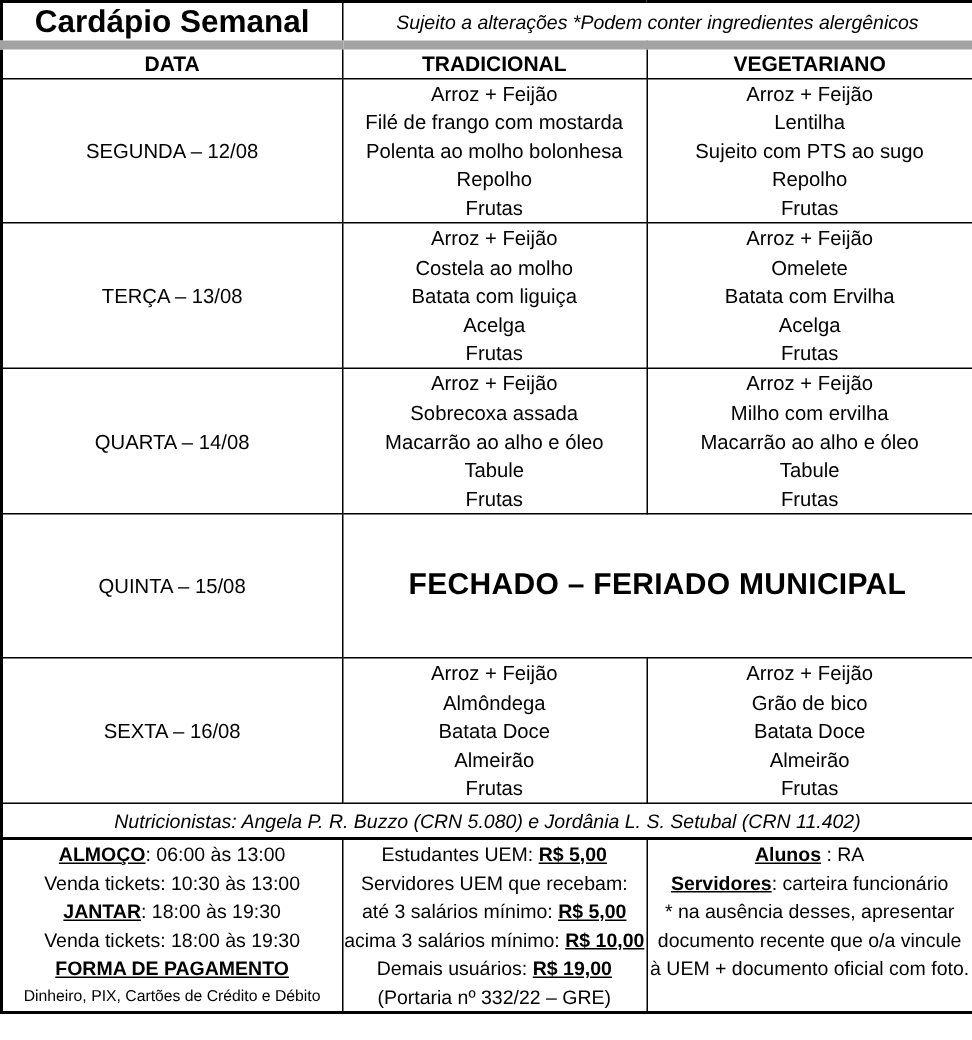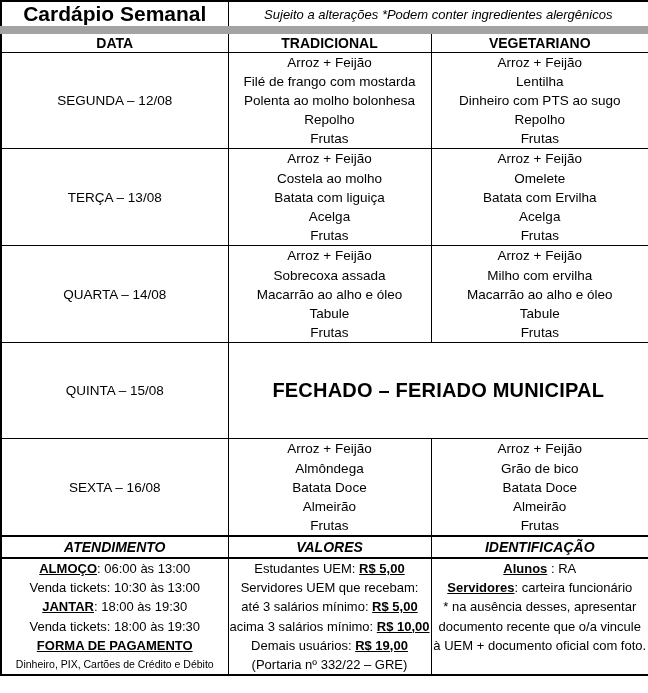--- a/index.html
+++ b/index.html
@@ -24,21 +24,21 @@
     font-size: 13.5px;
     overflow: hidden;
   }
   tr.r-title   { height: 29px; }
   tr.r-colhead { height: 22px; margin-top: 21px; }
   tr.r-day     { height: 96px; }
   tr.r-nutri   { height: 23px; }
   tr.r-sections{ height: 22px; }
   tr.r-info    { height: 115px; }
 
-  tr.r-title td { border-bottom: 8px solid #a3a3a3; }
+  tr.r-title td { border-bottom: 6px solid #a3a3a3; }
   tr.r-nutri td { border-bottom: 2px solid #000; }
   tr.r-sections td { border-top: 2px solid #000; border-bottom: 2px solid #000; }
 
   .title-cell {
     font-size: 21px;
     font-weight: bold;
   }
   .note-cell {
     font-style: italic;
     font-size: 13px;
@@ -97,21 +97,21 @@
     <td class="menu-cell">
       <div class="line">Arroz + Feijão</div>
       <div class="line">Filé de frango com mostarda</div>
       <div class="line">Polenta ao molho bolonhesa</div>
       <div class="line">Repolho</div>
       <div class="line">Frutas</div>
     </td>
     <td class="menu-cell">
       <div class="line">Arroz + Feijão</div>
       <div class="line">Lentilha</div>
-      <div class="line">Dinheiro com PTS ao sugo</div>
+      <div class="line">Sujeito com PTS ao sugo</div>
       <div class="line">Repolho</div>
       <div class="line">Frutas</div>
     </td>
   </tr>
 
   <tr class="r-day">
     <td class="date-cell">TERÇA – 13/08</td>
     <td class="menu-cell">
       <div class="line">Arroz + Feijão</div>
       <div class="line">Costela ao molho</div>
@@ -162,26 +162,24 @@
     </td>
     <td class="menu-cell">
       <div class="line">Arroz + Feijão</div>
       <div class="line">Grão de bico</div>
       <div class="line">Batata Doce</div>
       <div class="line">Almeirão</div>
       <div class="line">Frutas</div>
     </td>
   </tr>
 
-
-  <tr class="r-sections">
-    <td class="section-head-cell">ATENDIMENTO</td>
-    <td class="section-head-cell">VALORES</td>
-    <td class="section-head-cell">IDENTIFICAÇÃO</td>
-  </tr>
+  <tr class="r-nutri">
+    <td class="nutri-cell" colspan="3">Nutricionistas:  Angela P. R. Buzzo (CRN 5.080) e Jordânia L. S. Setubal (CRN 11.402)</td>
+  </tr>
+
 
   <tr class="r-info">
     <td class="info-cell">
       <div class="line"><span class="b">ALMOÇO</span><span>: 06:00 às 13:00</span></div>
       <div class="line i">Venda tickets: 10:30 às 13:00</div>
       <div class="line"><span class="b">JANTAR</span><span>: 18:00 às 19:30</span></div>
       <div class="line i">Venda tickets: 18:00 às 19:30</div>
       <div class="line b">FORMA DE PAGAMENTO</div>
       <div class="line small">Dinheiro, PIX, Cartões de Crédito e Débito</div>
     </td>

